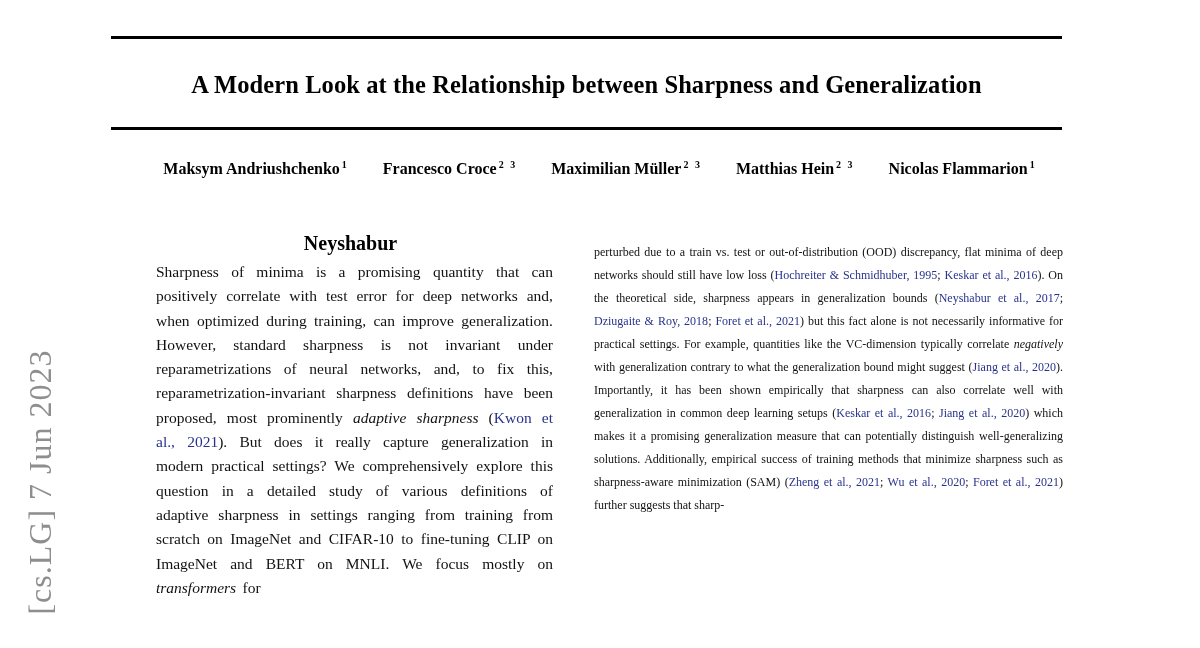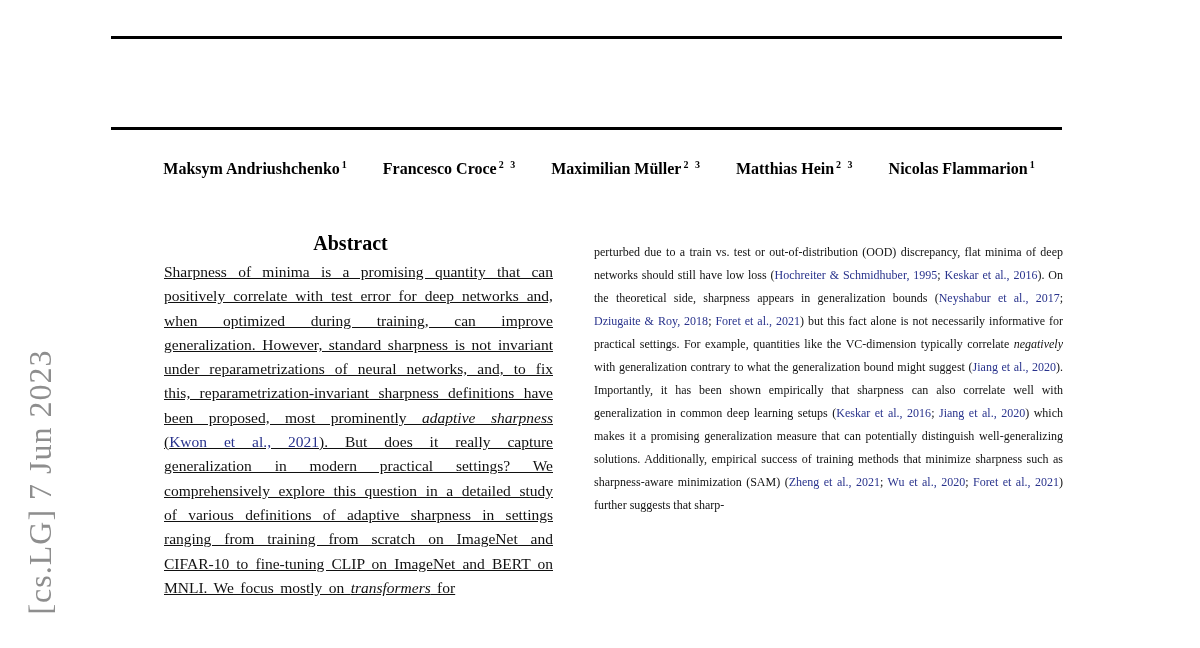--- a/index.html
+++ b/index.html
@@ -59,26 +59,25 @@
   }
   .abstract-heading {
     margin: 0;
     text-align: center;
     font-size: 20px;
     font-weight: bold;
     line-height: 24px;
     color: #000000;
   }
   .abstract-body {
-    margin: 5px 0 0 16px;
+    margin: 5px 0 0 8px;
     text-align: justify;
     font-size: 15.5px;
     line-height: 24.3px;
     word-spacing: 2.5px;
-    text-decoration: underline;
   }
   .col-right {
     position: absolute;
     left: 594px;
     width: 469px;
     top: 241px;
     height: 403px;
     overflow: hidden;
   }
   .intro-body {
@@ -102,27 +101,28 @@
 </style>
 </head>
 <body>
 
 <div class="page">
 
   <div class="arxiv-watermark">[cs.LG]  7 Jun 2023</div>
 
   <div class="rule rule-top"></div>
 
+  <h1 class="title">A Modern Look at the Relationship between Sharpness and Generalization</h1>
 
   <div class="rule rule-bottom"></div>
 
   <div class="authors"><span class="author">Maksym Andriushchenko<sup>1</sup></span><span class="author">Francesco Croce<sup>2 3</sup></span><span class="author">Maximilian Müller<sup>2 3</sup></span><span class="author">Matthias Hein<sup>2 3</sup></span><span class="author">Nicolas Flammarion<sup>1</sup></span></div>
 
   <div class="col-left">
-    <h2 class="abstract-heading">Abstract</h2>
+    <h2 class="abstract-heading">Neyshabur</h2>
     <p class="abstract-body"><span>Sharpness of minima is a promising quantity that can positively correlate with test error for deep networks and, when optimized during training, can improve generalization. However, standard sharpness is not invariant under reparametrizations of neural networks, and, to fix this, reparametrization-invariant sharpness definitions have been proposed, most prominently </span><span class="it">adaptive sharpness</span><span> (</span><span class="cite">Kwon et al., 2021</span><span>). But does it really capture generalization in modern practical settings? We comprehensively explore this question in a detailed study of various definitions of adaptive sharpness in settings ranging from training from scratch on ImageNet and CIFAR-10 to fine-tuning CLIP on ImageNet and BERT on MNLI. We focus mostly on </span><span class="it">transformers</span><span> for</span></p>
   </div>
 
   <div class="col-right">
     <p class="intro-body"><span>perturbed due to a train vs. test or out-of-distribution (OOD) discrepancy, flat minima of deep networks should still have low loss (</span><span class="cite">Hochreiter &amp; Schmidhuber, 1995</span><span>; </span><span class="cite">Keskar et al., 2016</span><span>). On the theoretical side, sharpness appears in generalization bounds (</span><span class="cite">Neyshabur et al., 2017</span><span>; </span><span class="cite">Dziugaite &amp; Roy, 2018</span><span>; </span><span class="cite">Foret et al., 2021</span><span>) but this fact alone is not necessarily informative for practical settings. For example, quantities like the VC-dimension typically correlate </span><span class="it">negatively</span><span> with generalization contrary to what the generalization bound might suggest (</span><span class="cite">Jiang et al., 2020</span><span>). Importantly, it has been shown empirically that sharpness can also correlate well with generalization in common deep learning setups (</span><span class="cite">Keskar et al., 2016</span><span>; </span><span class="cite">Jiang et al., 2020</span><span>) which makes it a promising generalization measure that can potentially distinguish well-generalizing solutions. Additionally, empirical success of training methods that minimize sharpness such as sharpness-aware minimization (SAM) (</span><span class="cite">Zheng et al., 2021</span><span>; </span><span class="cite">Wu et al., 2020</span><span>; </span><span class="cite">Foret et al., 2021</span><span>) further suggests that sharp-</span></p>
   </div>
 
 </div>
 
 </body></html>

